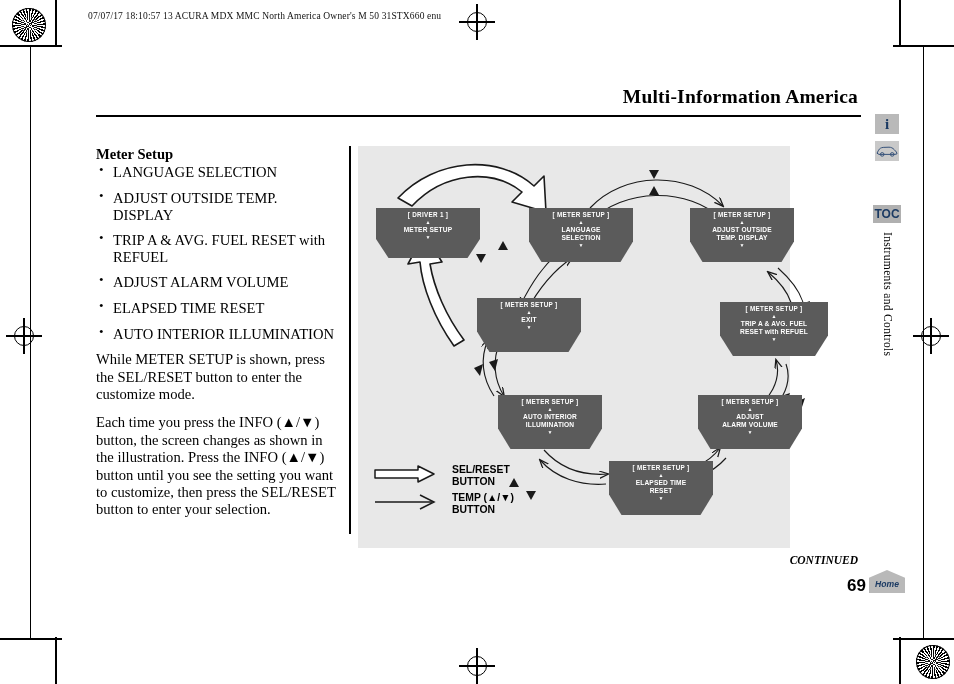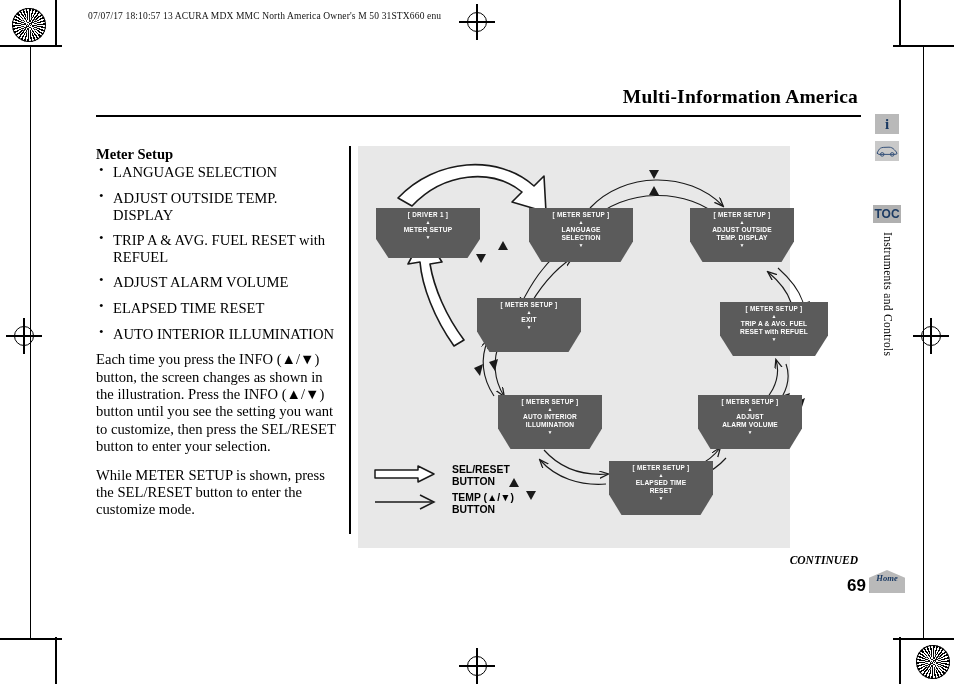--- a/index.html
+++ b/index.html
@@ -76,22 +76,22 @@
         writing-mode:vertical-rl;text-orientation:mixed;letter-spacing:.3px;}
 
   
   .continued{position:absolute;right:96px;top:554px;font-size:11.5px;font-style:italic;
              font-family:"Liberation Serif",serif;font-weight:600;}
   .pageno{position:absolute;right:88px;top:576px;font-size:17px;font-weight:bold;
           font-family:"Liberation Sans",sans-serif;}
   .home{position:absolute;left:869px;top:570px;width:36px;height:23px;background:#b9b9b9;
         clip-path:polygon(50% 0,100% 34%,100% 100%,0 100%,0 34%);
         display:flex;align-items:flex-end;justify-content:center;}
-  .home span{font-family:Liberation Serif, serif;font-style:italic;font-weight:bold;
-             font-size:8.6px;color:#1b3a63;padding-bottom:10px;}
+  .home span{font-family:Liberation Sans, sans-serif;font-style:italic;font-weight:bold;
+             font-size:8.6px;color:#1b3a63;padding-bottom:4px;}
 </style>
 </head>
 <body>
 
 <div class="rosette" style="left:12px;top:8px;"></div>
 <div class="rosette" style="left:916px;top:645px;"></div>
 
 <div class="cropline" style="left:0;top:45px;width:62px;height:1.5px;"></div>
 <div class="cropline" style="left:55px;top:0;width:1.5px;height:46px;"></div>
 <div class="cropline" style="left:893px;top:45px;width:61px;height:1.5px;"></div>
@@ -133,22 +133,22 @@
 <div class="col">
   <h2>Meter Setup</h2>
   <ul class="bullets">
     <li>LANGUAGE SELECTION</li>
     <li>ADJUST OUTSIDE TEMP. DISPLAY</li>
     <li>TRIP A &amp; AVG. FUEL RESET with REFUEL</li>
     <li>ADJUST ALARM VOLUME</li>
     <li>ELAPSED TIME RESET</li>
     <li>AUTO INTERIOR ILLUMINATION</li>
   </ul>
+  <p>While METER SETUP is shown, press the SEL/RESET button to enter the customize mode.</p>
   <p>Each time you press the INFO (▲/▼) button, the screen changes as shown in the illustration. Press the INFO (▲/▼) button until you see the setting you want to customize, then press the SEL/RESET button to enter your selection.</p>
-  <p>While METER SETUP is shown, press the SEL/RESET button to enter the customize mode.</p>
 </div>
 <div class="colrule"></div>
 
 <div class="panel">
 
   <svg class="arrows" viewBox="0 0 489 402">
     <defs>
       <marker id="tip" markerWidth="9" markerHeight="9" refX="7.5" refY="3.2" orient="auto">
         <path d="M0,0 L8,3.2 L0,6.4" fill="none" stroke="#1a1a1a" stroke-width="1.1"></path>
       </marker>

